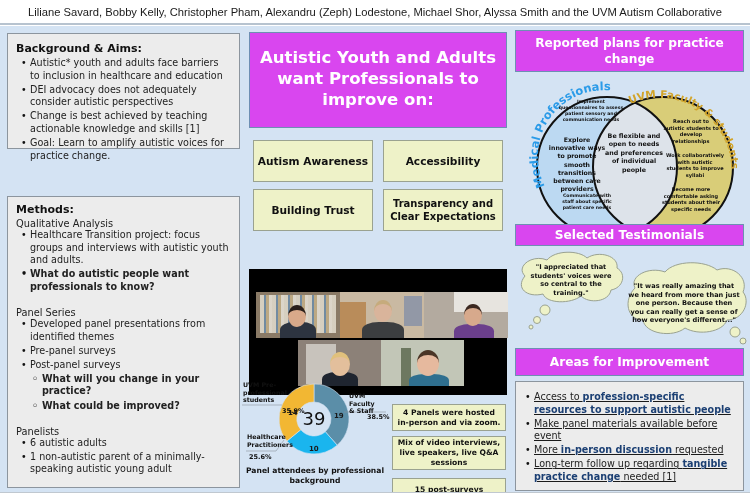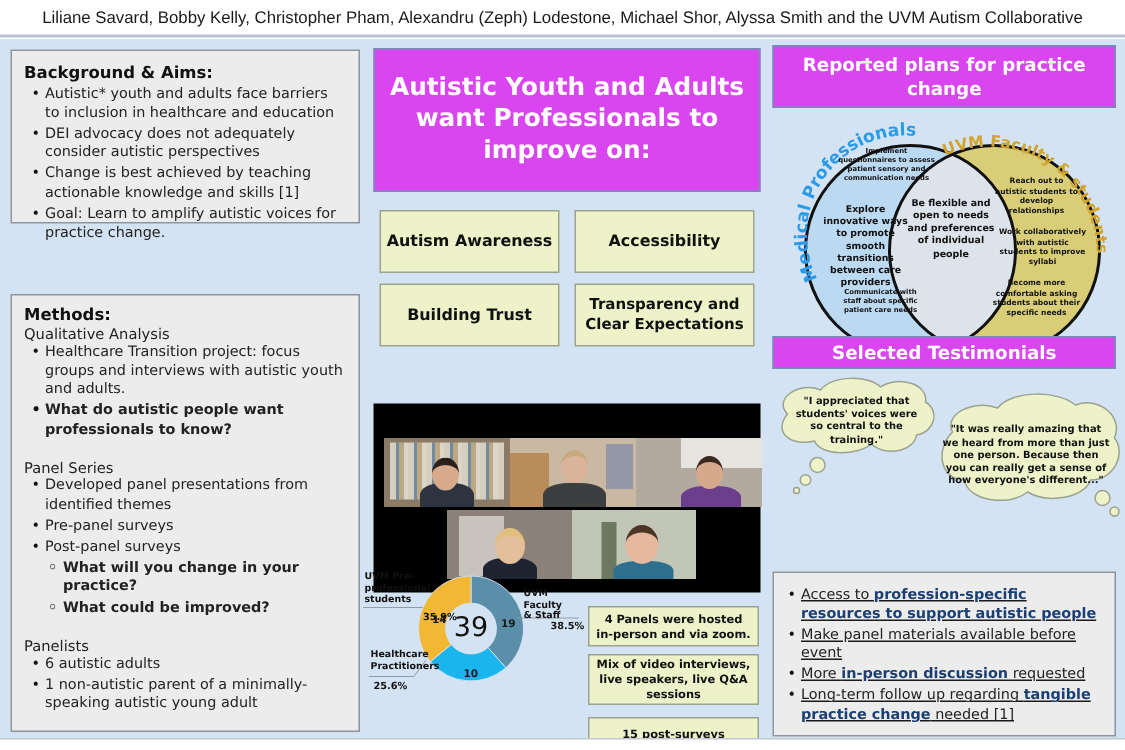--- a/index.html
+++ b/index.html
@@ -174,20 +174,21 @@
       <div>&amp; Staff</div>
     </div>
     <div class="donut-pct" style="left:127px; top:43px;">38.5%</div>
 
     <div class="donut-label" style="left:7px; top:63px;">
       <div>Healthcare</div>
       <div>Practitioners</div>
     </div>
     <div class="donut-pct" style="left:9px; top:83px;">25.6%</div>
 
+    <div style="position:absolute; left:6px; top:96px; width:138px; text-align:center; font-size:7.6px; font-weight:bold; line-height:10px; color:#111;">Panel attendees by professional background</div>
   </div>
 
   <div class="yellow-box" style="left:392px; top:378px; width:114px; height:27px; font-size:7.6px; line-height:10px; padding:0 4px;">
       <span>4 Panels were hosted in-person and via zoom.</span>
     </div>
   <div class="yellow-box" style="left:392px; top:410px; width:114px; height:34px; font-size:7.6px; line-height:10px; padding:0 4px;">
       <span>Mix of video interviews, live speakers, live Q&amp;A sessions</span>
     </div>
   <div class="yellow-box" style="left:392px; top:452px; width:114px; height:34px; font-size:7.6px; line-height:10px; padding:0 4px;">
       <span>15 post-surveys received (38%)</span>
@@ -234,20 +235,23 @@
       <circle cx="32" cy="72" r="3.5"></circle>
       <circle cx="26" cy="79" r="2"></circle>
       <path d="M130 40 C124 28 144 18 160 24 C170 12 200 12 212 22 C228 16 244 30 238 44 C246 54 238 72 222 72 C218 84 194 88 180 80 C168 90 140 86 138 72 C122 72 118 52 130 40 Z"></path>
       <circle cx="230" cy="84" r="5"></circle>
       <circle cx="238" cy="93" r="3"></circle>
     </g>
   </svg>
   <div class="cloud-text" style="left:528px; top:237px; width:86px;">"I appreciated that students' voices were so central to the training."</div>
   <div class="cloud-text" style="left:628px; top:256px; width:112px;">"It was really amazing that we heard from more than just one person. Because then you can really get a sense of how everyone's different..."</div>
 
+  <div class="blue-head" style="left:515px; top:322px; width:229px; height:28px; font-size:12.2px; line-height:26px;">
+    <span>Areas for Improvement</span>
+  </div>
   <div class="grey-box" style="left:515px; top:355px; width:229px; height:110px; padding:9px 6px 4px 4px;text-decoration:underline;">
     <ul class="bul">
       <li><span>Access to </span><span class="hl">profession-specific resources to support autistic people</span><span></span></li>
       <li><span>Make panel materials available before event</span></li>
       <li><span>More </span><span class="hl">in-person discussion</span><span> requested</span></li>
       <li><span>Long-term follow up regarding </span><span class="hl">tangible practice change</span><span> needed [1]</span></li>
     </ul>
   </div>
 </div>
 

